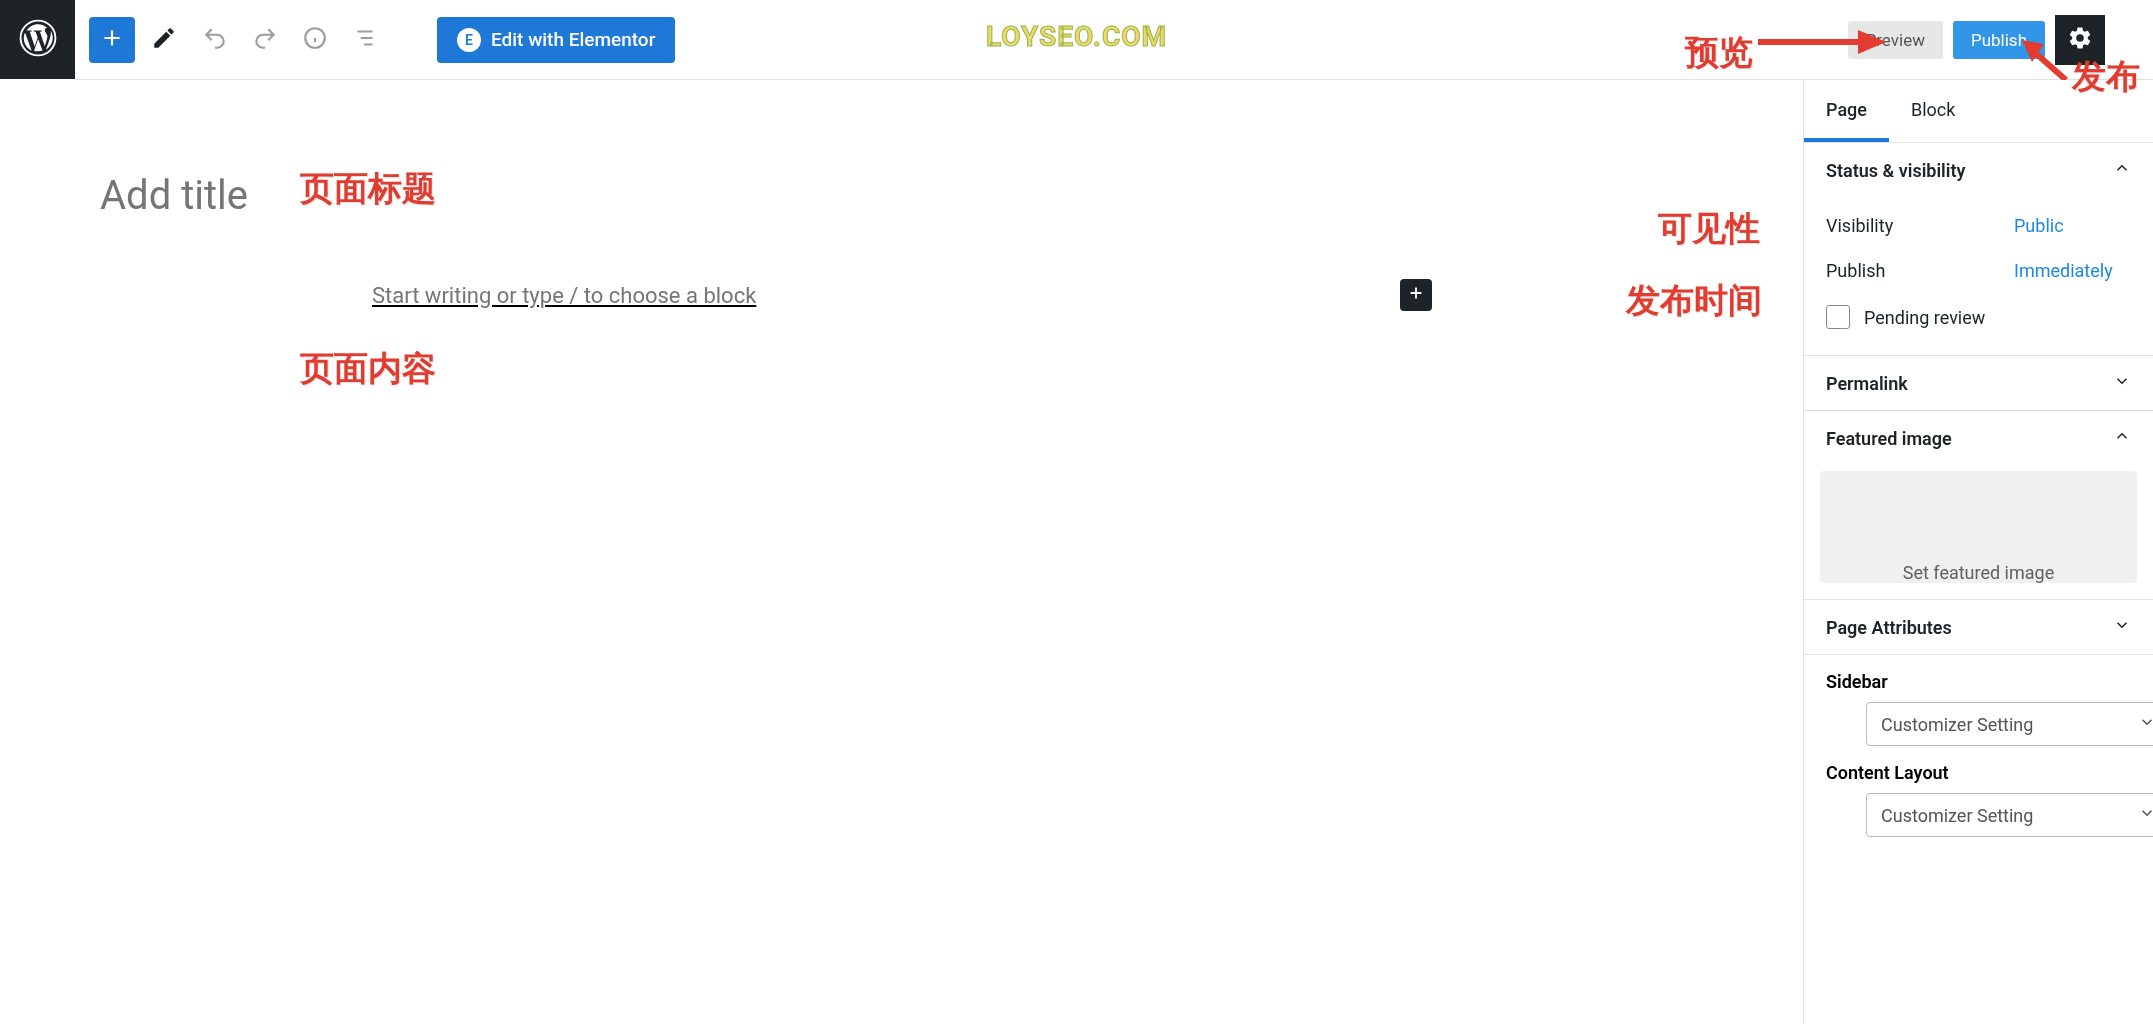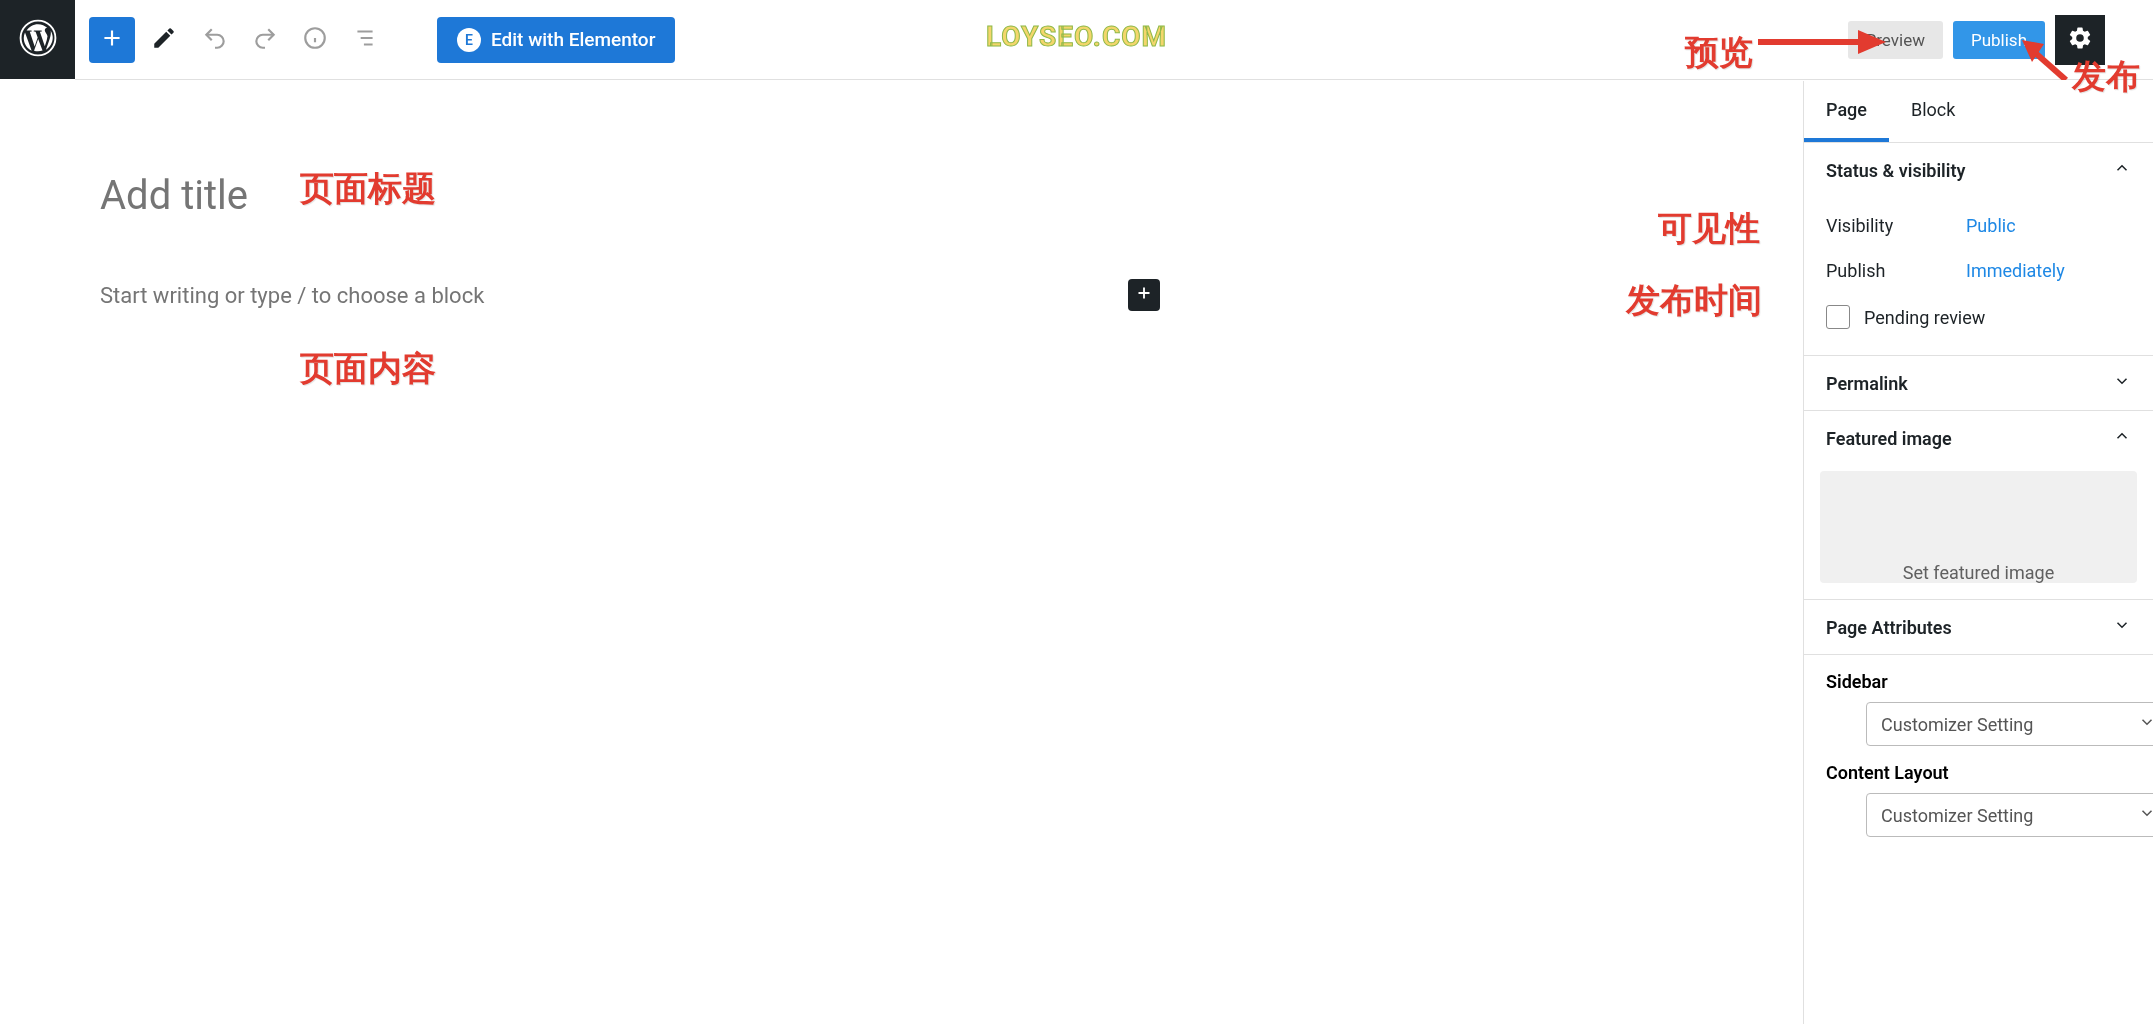--- a/index.html
+++ b/index.html
@@ -24,34 +24,34 @@
 
   .tb-right { margin-left:auto; display:flex; align-items:center; gap:10px; }
   .preview-btn { background:#e7e7e7; color:#555; padding:0 18px; height:38px; border-radius:3px; display:flex; align-items:center; font-size:17px; }
   .publish-btn { background:#3296e8; color:#fff; padding:0 18px; height:38px; border-radius:3px; display:flex; align-items:center; font-size:17px; }
   .gear-btn { width:50px; height:50px; background:#1d2327; color:#fff; display:flex; align-items:center; justify-content:center; }
   .gear-btn svg { width:26px; height:26px; }
   .more-btn { width:24px; height:50px; display:flex; align-items:center; justify-content:center; color:#1d2327; }
 
   .editor { position:absolute; left:0; top:81px; right:350px; bottom:0; padding:91px 100px 0 100px; }
   .title-input { font-size:40px; color:#8a8a8a; font-weight:400; border:none; outline:none; background:transparent; width:260px; }
-  .content-row { margin-top:60px; display:flex; align-items:center; width:1060px; }
+  .content-row { margin-top:60px; margin-left:272px; display:flex; align-items:center; width:1060px;text-decoration:underline; }
   .content-input { font-size:22px; color:#7a7a7a; border:none; outline:none; background:transparent; flex:1; }
   .block-add { width:32px; height:32px; background:#1d2327; color:#fff; border-radius:4px; display:flex; align-items:center; justify-content:center; }
   .block-add svg { width:22px; height:22px; }
 
   .sidebar { position:absolute; right:0; top:81px; width:350px; bottom:0; border-left:1px solid #e0e0e0; display:flex; flex-direction:column; overflow:hidden; }
   .sb-tabs { display:flex; border-bottom:1px solid #e0e0e0;text-align:right; }
   .sb-tab { padding:18px 22px; font-size:18px; color:#1d2327; cursor:pointer; }
   .sb-tab.active { border-bottom:4px solid #1e78d7; font-weight:500; }
 
   .panel { border-bottom:1px solid #e0e0e0; }
   .panel-head { display:flex; align-items:center; justify-content:space-between; padding:16px 22px; font-size:18px; font-weight:600; color:#1d2327; cursor:pointer; }
   .panel-body { padding:6px 22px 20px; font-size:18px; color:#1d2327; }
-  .panel-row { display:flex; align-items:center; padding:12px 0; }
+  .panel-row { display:flex; align-items:center; padding:12px 0;gap:48px; }
   .panel-k { width:140px; font-weight:400; color:#1d2327; }
   .panel-v { color:#1e88e5; }
   .checkbox-row { display:flex; align-items:center; gap:14px; padding:12px 0 6px; }
   .cbx { width:24px; height:24px; border:1.5px solid #888; border-radius:3px; }
 
   .fi-box { margin:6px 16px 16px; background:#f0f0f0; height:112px; border-radius:4px; display:flex; align-items:flex-end; justify-content:center; font-size:18px; color:#606060; }
 
   .astra-head { display:flex; align-items:center; justify-content:space-between; padding:16px 22px; font-size:18px; font-weight:600; }
   .caret { width:0; height:0; border-left:7px solid transparent; border-right:7px solid transparent; border-bottom:9px solid #555; }
   .astra-body { padding:0 22px; }

